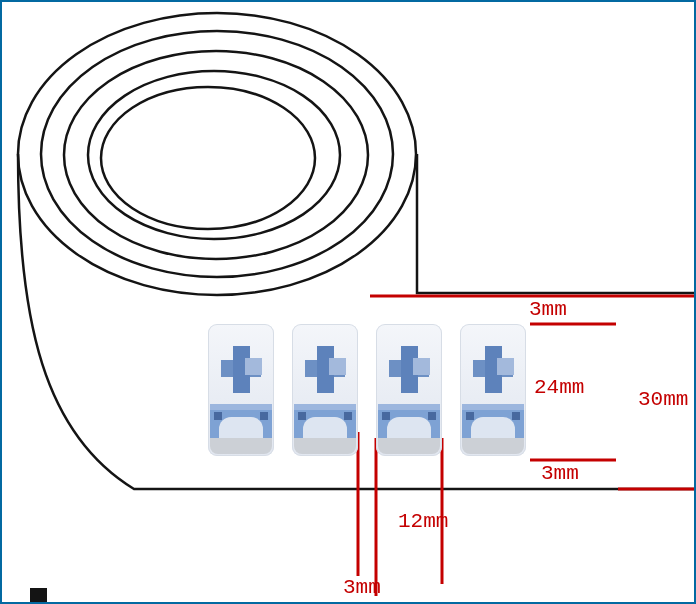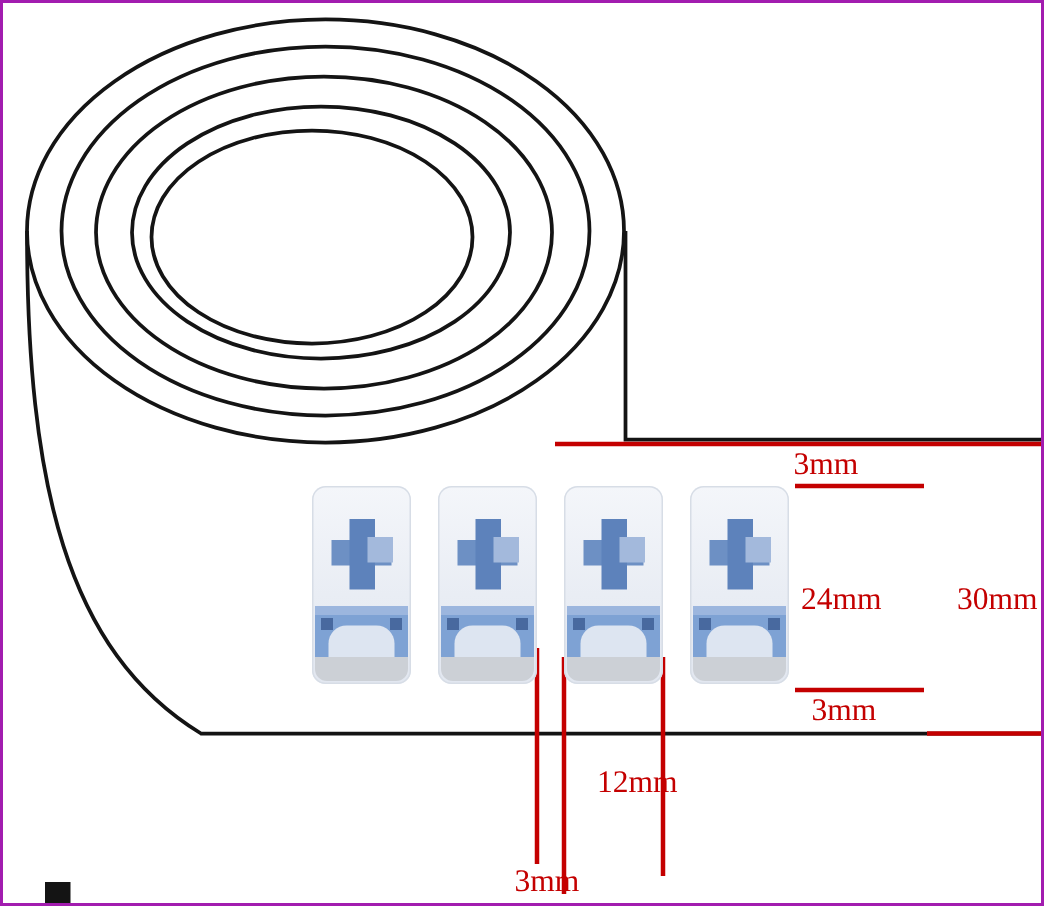--- a/index.html
+++ b/index.html
@@ -1,22 +1,22 @@
 <!DOCTYPE html>
 <html><head>
 <meta charset="utf-8">
 <style>
   html,body{margin:0;padding:0;background:#ffffff;}
   .stage{
     position:relative;
     width:696px;height:604px;
     box-sizing:border-box;
-    border:2px solid #a21caf;
+    border:2px solid #0369a1;
     background:#ffffff;
-    font-family:Liberation Serif, serif;
+    font-family:Liberation Mono, monospace;
     overflow:hidden;
   }
   .artwork{position:absolute;left:0;top:0;}
   .dim-label{
     position:absolute;
     color:#c40000;
     font-size:21px;
     line-height:21px;
     white-space:nowrap;
     user-select:none;
@@ -117,21 +117,21 @@
     <div class="s-band-top"></div>
     <div class="s-band"></div>
     <div class="s-dot-l"></div>
     <div class="s-dot-r"></div>
     <div class="s-dome"></div>
     <div class="s-foot"></div>
   </div>
 
   <span class="dim-label" style="left:527px;top:297px;">3mm</span>
 
-  <span class="dim-label" style="left:532px;top:387px;">24mm</span>
+  <span class="dim-label" style="left:532px;top:375px;">24mm</span>
 
   <span class="dim-label" style="left:636px;top:387px;">30mm</span>
 
   <span class="dim-label" style="left:539px;top:461px;">3mm</span>
 
   <span class="dim-label" style="left:396px;top:509px;">12mm</span>
 
   <span class="dim-label" style="left:341px;top:575px;">3mm</span>
 
 </div>

